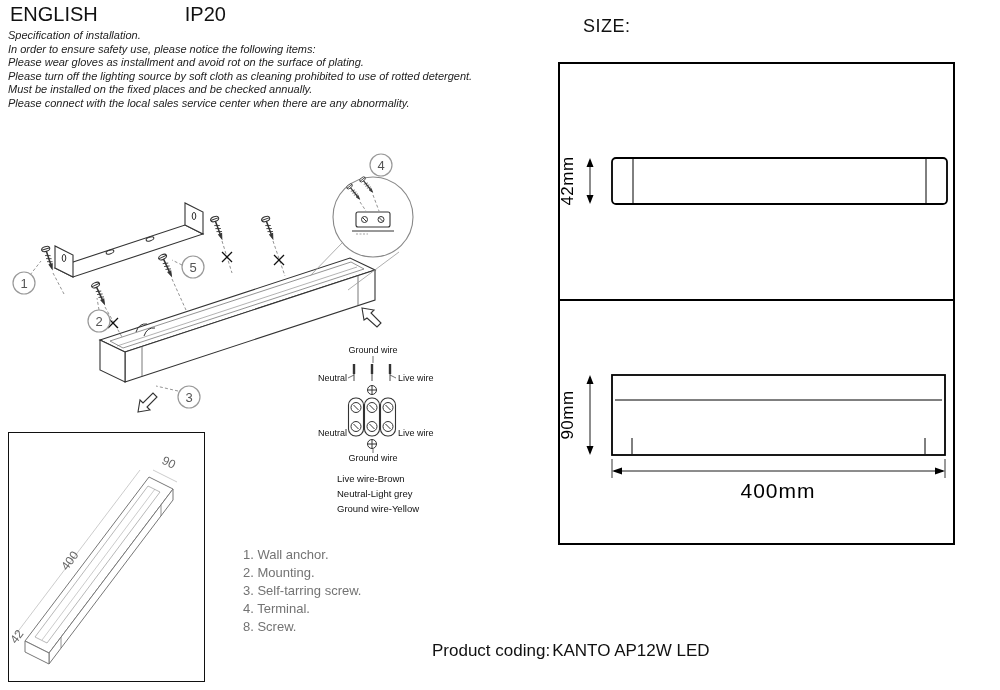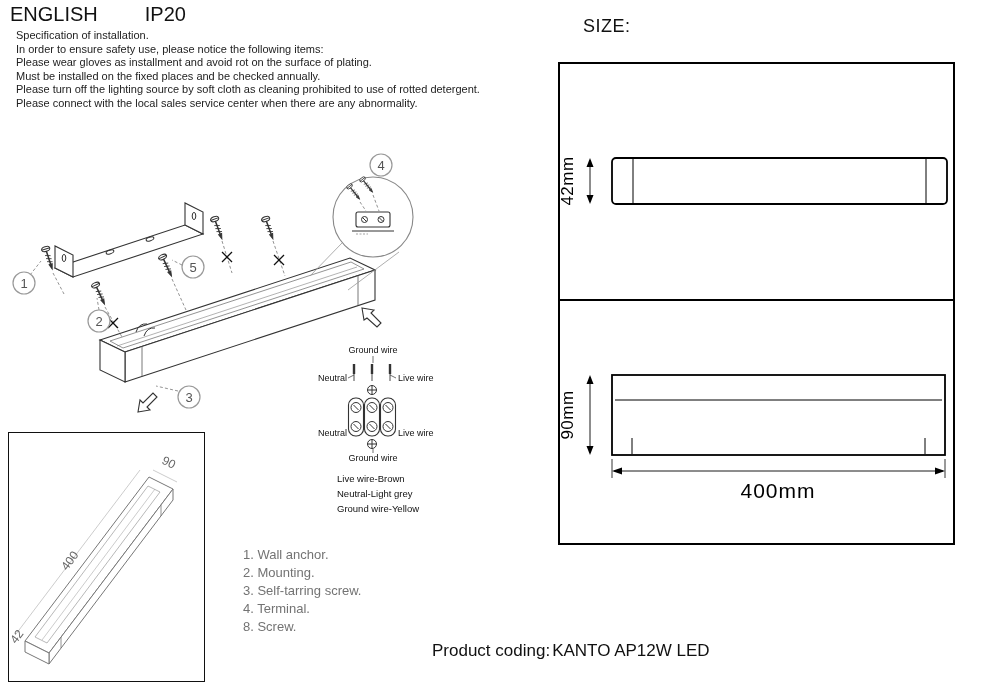--- a/index.html
+++ b/index.html
@@ -1,20 +1,20 @@
 <!DOCTYPE html>
 <html><head>
 <meta charset="utf-8">
 <style>
   * { margin:0; padding:0; box-sizing:border-box; }
   html,body { width:1000px; height:690px; background:#fff; }
   body { position:relative; overflow:hidden; font-family:"Liberation Sans", sans-serif; color:#1a1a1a; }
   .abs { position:absolute; }
   .hdr { font-size:20px; color:#111; }
-  .hdr .gap { margin-left:47px;text-align:center; }
+  .hdr .gap { margin-left:87px;text-align:center; }
   .spec { font-size:11px; line-height:13.6px; color:#222; white-space:nowrap; }
   .size-label { font-size:18px; letter-spacing:0.5px; color:#111;text-align:right; }
   .size-box { border:2px solid #000; background:#fff; }
   .mini-box { border:1.5px solid #111; background:#fff; }
   .parts { font-size:13px; line-height:18px; color:#737373; }
   .footer { font-size:17px; color:#111; white-space:nowrap;margin-left:47px; }
   svg { display:block; }
   svg text { font-family:"Liberation Sans", sans-serif; }
   .shape { fill:#fff; stroke:#333; stroke-width:1.1; }
   .thin  { stroke:#333; stroke-width:1; fill:none; }
@@ -32,26 +32,26 @@
 </style>
 </head>
 <body>
 
 <div id="page">
 
   <div class="abs hdr" style="left:10px; top:3px;">
     <span>ENGLISH</span><span class="gap">IP20</span>
   </div>
 
-  <div class="abs spec" style="left:16px; top:29px;">
+  <div class="abs spec" style="left:8px; top:29px;font-style:italic;">
     <div>Specification of installation.</div>
     <div>In order to ensure safety use, please notice the following items:</div>
     <div>Please wear gloves as installment and avoid rot on the surface of plating.</div>
+    <div>Please turn off the lighting source by soft cloth as cleaning prohibited to use of rotted detergent.</div>
     <div>Must be installed on the fixed places and be checked annually.</div>
-    <div>Please turn off the lighting source by soft cloth as cleaning prohibited to use of rotted detergent.</div>
     <div>Please connect with the local sales service center when there are any abnormality.</div>
   </div>
 
   <div class="abs size-label" style="left:583px; top:16px;">SIZE:</div>
 
   <div class="abs size-box" style="left:558px; top:62px; width:397px; height:483px;">
     <svg width="393" height="479" viewBox="0 0 393 479">
       <line x1="0" y1="236" x2="393" y2="236" stroke="#000" stroke-width="2"></line>
 
       <g>

